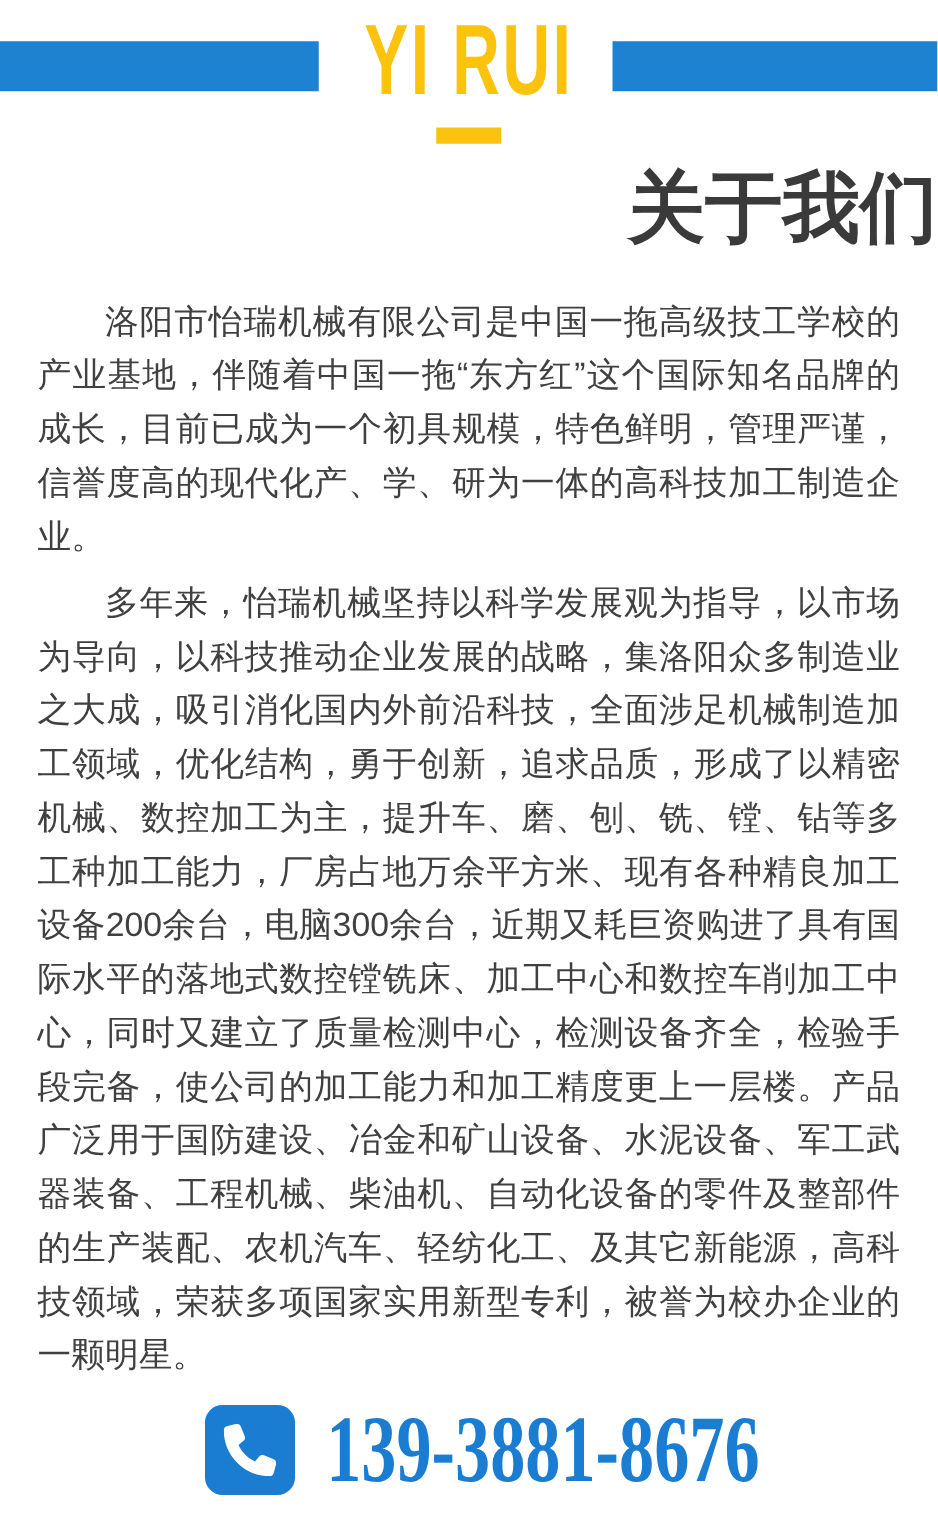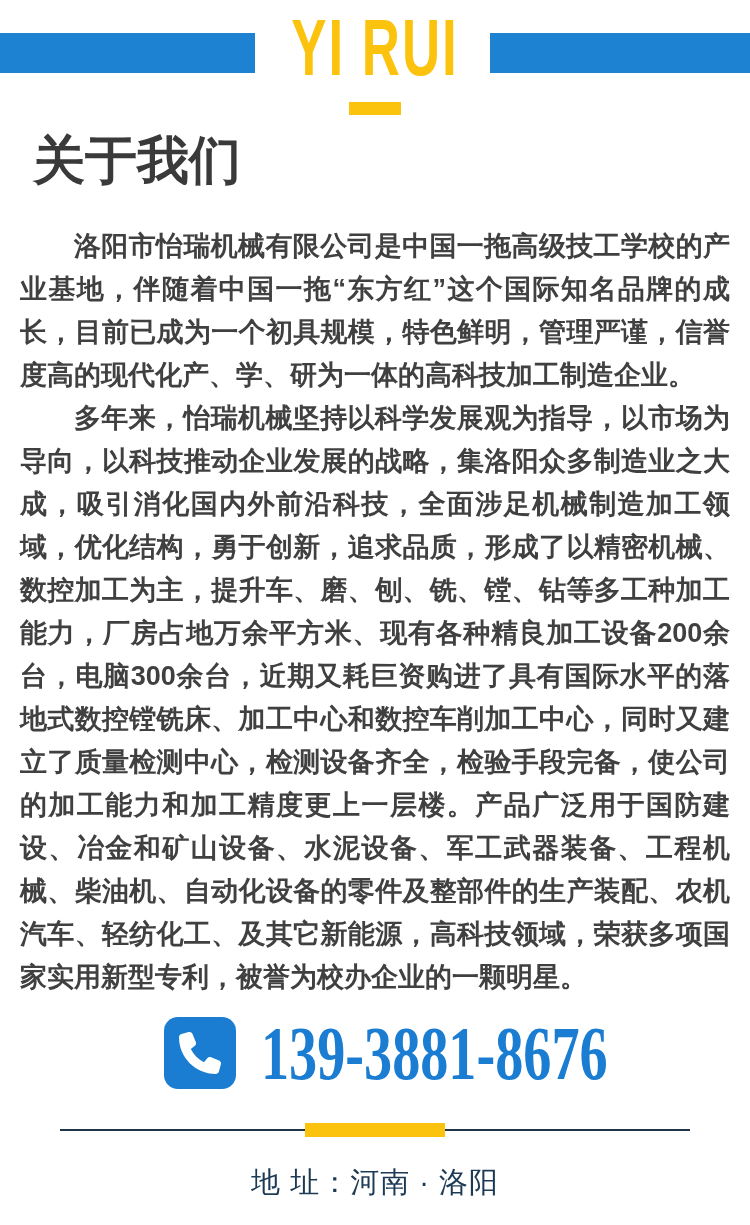--- a/index.html
+++ b/index.html
@@ -23,30 +23,30 @@
   .bar-left{left:0;width:255px;}
   .bar-right{right:0;width:260px;}
   .brand-text{
     position:relative;text-align:center;
     font-size:80px;line-height:96px;font-weight:bold;
     color:var(--yellow);letter-spacing:3px;white-space:nowrap;
     transform:scaleX(0.66);
   }
   .brand-dash{width:52px;height:13px;background:var(--yellow);margin:6px auto 0;}
   .page-title{
-    margin-top:16px;text-align:left;
-    font-size:52px;line-height:1.15;font-weight:700;color:var(--title-dark);margin-left:33px;
+    margin-top:16px;text-align:right;
+    font-size:62px;line-height:1.15;font-weight:700;color:var(--title-dark);
   }
   
   .about{
     margin:34px 20px 0;
     font-size:27px;line-height:43px;color:var(--body-text);
     text-align:justify;
   }
-  .about p{text-indent:2em;margin:0;font-weight:700;}
+  .about p{text-indent:2em;margin:10px;font-weight:400;}
   
   .phone-row{
     margin-top:16px;
     display:flex;align-items:center;justify-content:center;gap:22px;padding-left:24px;
   }
   .phone-badge{
     width:72px;height:72px;border-radius:14px;background:var(--phone-blue);
     display:flex;align-items:center;justify-content:center;flex:0 0 auto;
     cursor:pointer;
   }

